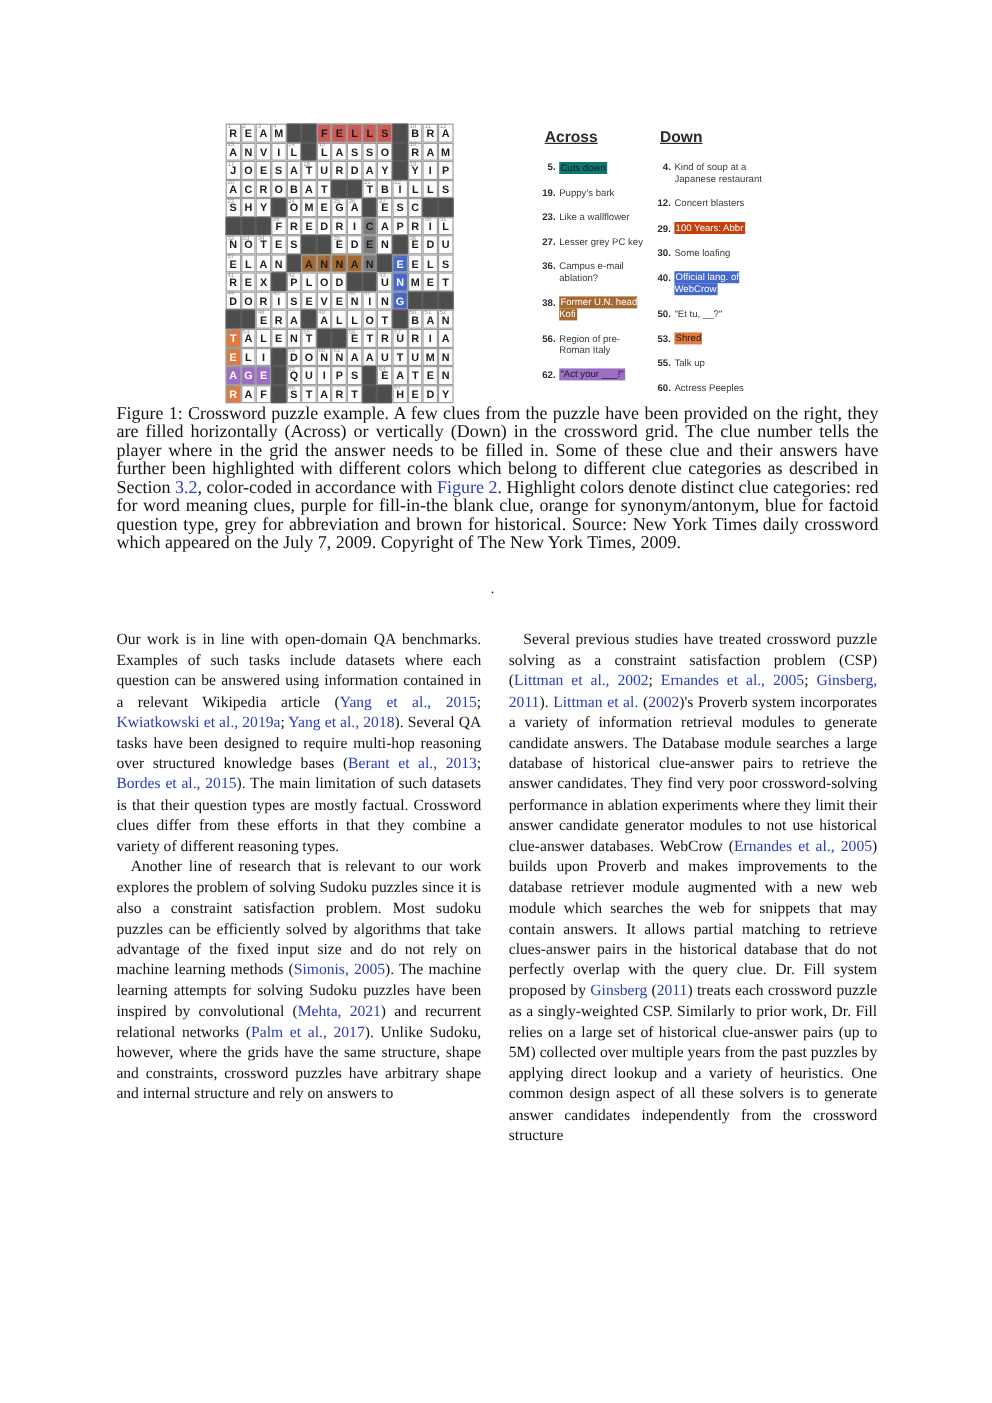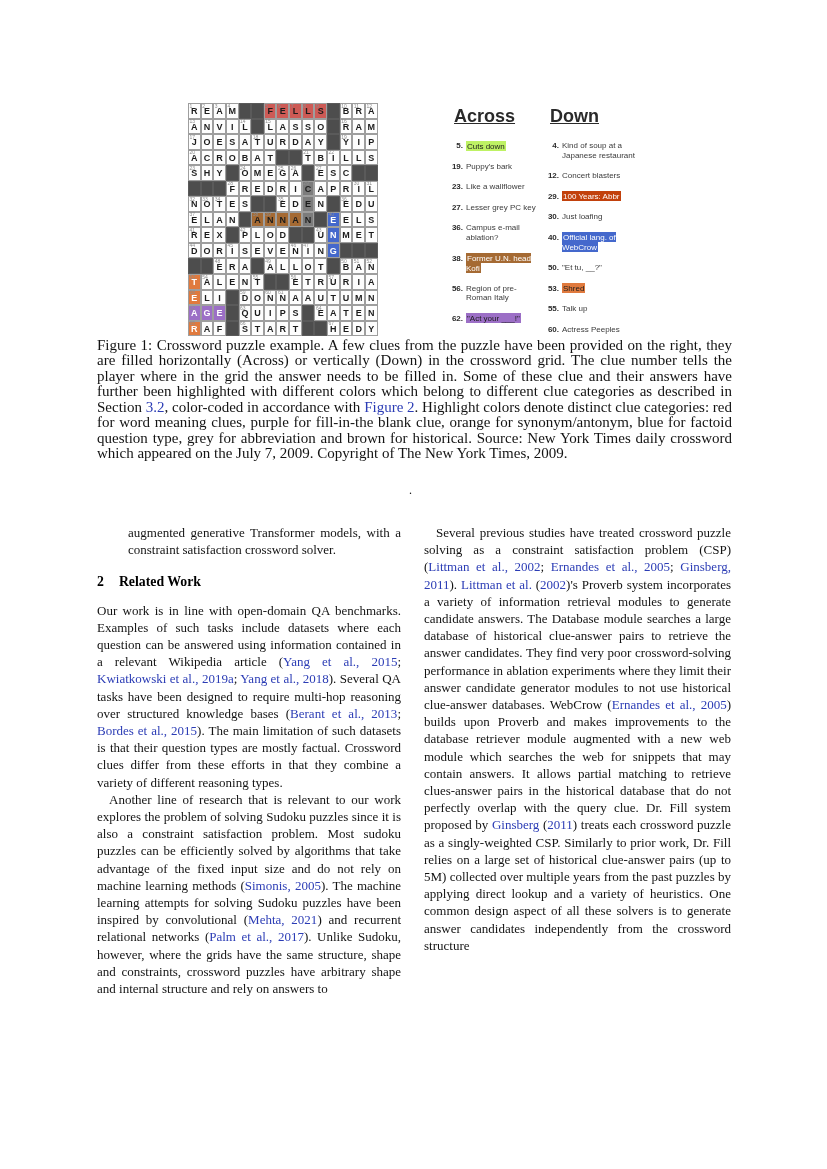--- a/index.html
+++ b/index.html
@@ -14,21 +14,21 @@
   .cell.black { background:#4d4d4d; border-color:#5a5a5a; }
   .cnum { position:absolute; top:-0.5px; left:0.5px; font-size:5px; line-height:5.5px; color:#8d8d8d; }
   .clet { position:absolute; left:0; right:0; bottom:1.5px; text-align:center;
           font-size:9px; font-weight:700; color:#1c1c1c; letter-spacing:0; }
   .cell.lightletter .clet { color:#ffffff; }
 
   
   .clue-col { position:absolute; font-family:"Liberation Sans", sans-serif; }
   .clue-col.across { left:447px; top:106px; width:92px; }
   .clue-col.down   { left:543px; top:106px; width:97px; }
-  .clue-header { font-weight:700; font-size:18px; text-decoration:underline;
+  .clue-header { font-weight:700; font-size:13px; text-decoration:underline;
                  color:#2a2a2a; margin:0 0 14px 7px; }
   .clue { display:flex; margin-bottom:11px; }
   .cluenum { width:16px; min-width:16px; text-align:right; font-weight:700;
              font-size:8px; line-height:9.6px; padding-right:3px; color:#2a2a2a; }
   .cluetext { font-size:8px; line-height:9.6px; color:#3a3a3a; }
   .cluetext .hl { padding:0.5px 1px; }
 
   
   .caption { position:absolute; left:97px; top:338px; width:635px;
              font-size:15px; line-height:15.45px; text-align:justify; }
@@ -717,21 +717,21 @@
         <div class="cell">
           <span class="clet">Y</span>
         </div>
       </div>
 
     <div class="clue-col across">
       <div class="clue-header">Across</div>
       <div>
           <div class="clue">
             <span class="cluenum">5.</span>
-            <span class="cluetext"><span class="hl" style="background: #bef264; color: rgb(28, 28, 28);">Cuts down</span></span>
+            <span class="cluetext"><span class="hl" style="background: #0f766e; color: rgb(28, 28, 28);">Cuts down</span></span>
           </div>
           <div class="clue">
             <span class="cluenum">19.</span>
             <span class="cluetext"><span>Puppy's bark</span></span>
           </div>
           <div class="clue">
             <span class="cluenum">23.</span>
             <span class="cluetext"><span>Like a wallflower</span></span>
           </div>
           <div class="clue">
@@ -767,21 +767,21 @@
           <div class="clue">
             <span class="cluenum">12.</span>
             <span class="cluetext"><span>Concert blasters</span></span>
           </div>
           <div class="clue">
             <span class="cluenum">29.</span>
             <span class="cluetext"><span class="hl" style="background: #c2410c; color: rgb(255, 255, 255);">100 Years: Abbr</span></span>
           </div>
           <div class="clue">
             <span class="cluenum">30.</span>
-            <span class="cluetext"><span>Just loafing</span></span>
+            <span class="cluetext"><span>Some loafing</span></span>
           </div>
           <div class="clue">
             <span class="cluenum">40.</span>
             <span class="cluetext"><span class="hl" style="background: rgb(68, 104, 204); color: rgb(255, 255, 255);">Official lang. of WebCrow</span></span>
           </div>
           <div class="clue">
             <span class="cluenum">50.</span>
             <span class="cluetext"><span>"Et tu, __?"</span></span>
           </div>
           <div class="clue">
@@ -800,22 +800,20 @@
     </div>
   </div>
 
   <div class="caption">
       <p class="para"><span>Figure 1: Crossword puzzle example. A few clues from the puzzle have been provided on the right, they are filled horizontally (Across) or vertically (Down) in the crossword grid. The clue number tells the player where in the grid the answer needs to be filled in. Some of these clue and their answers have further been highlighted with different colors which belong to different clue categories as described in Section </span><span class="cite">3.2</span><span>, color-coded in accordance with </span><span class="cite">Figure 2</span><span>. Highlight colors denote distinct clue categories: red for word meaning clues, purple for fill-in-the blank clue, orange for synonym/antonym, blue for factoid question type, grey for abbreviation and brown for historical. Source: New York Times daily crossword which appeared on the July 7, 2009. Copyright of The New York Times, 2009.</span></p>
     </div>
 
   <div class="stray-dot">.</div>
 
   <div class="col left">
-      <p class="para hang"><span>augmented generative Transformer models, with a constraint satisfaction crossword solver.</span></p>
-      <div class="h2"><span class="hnum">2</span><span>Related Work</span></div>
       <p class="para"><span>Our work is in line with open-domain QA benchmarks. Examples of such tasks include datasets where each question can be answered using information contained in a relevant Wikipedia article (</span><span class="cite">Yang et al., 2015</span><span>; </span><span class="cite">Kwiatkowski et al., 2019a</span><span>; </span><span class="cite">Yang et al., 2018</span><span>). Several QA tasks have been designed to require multi-hop reasoning over structured knowledge bases (</span><span class="cite">Berant et al., 2013</span><span>; </span><span class="cite">Bordes et al., 2015</span><span>). The main limitation of such datasets is that their question types are mostly factual. Crossword clues differ from these efforts in that they combine a variety of different reasoning types.</span></p>
       <p class="para indent"><span>Another line of research that is relevant to our work explores the problem of solving Sudoku puzzles since it is also a constraint satisfaction problem. Most sudoku puzzles can be efficiently solved by algorithms that take advantage of the fixed input size and do not rely on machine learning methods (</span><span class="cite">Simonis, 2005</span><span>). The machine learning attempts for solving Sudoku puzzles have been inspired by convolutional (</span><span class="cite">Mehta, 2021</span><span>) and recurrent relational networks (</span><span class="cite">Palm et al., 2017</span><span>). Unlike Sudoku, however, where the grids have the same structure, shape and constraints, crossword puzzles have arbitrary shape and internal structure and rely on answers to</span></p>
     </div>
   <div class="col right">
       <p class="para indent"><span>Several previous studies have treated crossword puzzle solving as a constraint satisfaction problem (CSP) (</span><span class="cite">Littman et al., 2002</span><span>; </span><span class="cite">Ernandes et al., 2005</span><span>; </span><span class="cite">Ginsberg, 2011</span><span>). </span><span class="cite">Littman et al.</span><span> (</span><span class="cite">2002</span><span>)'s Proverb system incorporates a variety of information retrieval modules to generate candidate answers. The Database module searches a large database of historical clue-answer pairs to retrieve the answer candidates. They find very poor crossword-solving performance in ablation experiments where they limit their answer candidate generator modules to not use historical clue-answer databases. WebCrow (</span><span class="cite">Ernandes et al., 2005</span><span>) builds upon Proverb and makes improvements to the database retriever module augmented with a new web module which searches the web for snippets that may contain answers. It allows partial matching to retrieve clues-answer pairs in the historical database that do not perfectly overlap with the query clue. Dr. Fill system proposed by </span><span class="cite">Ginsberg</span><span> (</span><span class="cite">2011</span><span>) treats each crossword puzzle as a singly-weighted CSP. Similarly to prior work, Dr. Fill relies on a large set of historical clue-answer pairs (up to 5M) collected over multiple years from the past puzzles by applying direct lookup and a variety of heuristics. One common design aspect of all these solvers is to generate answer candidates independently from the crossword structure</span></p>
     </div>
 
 </div>
 
 </body></html>

